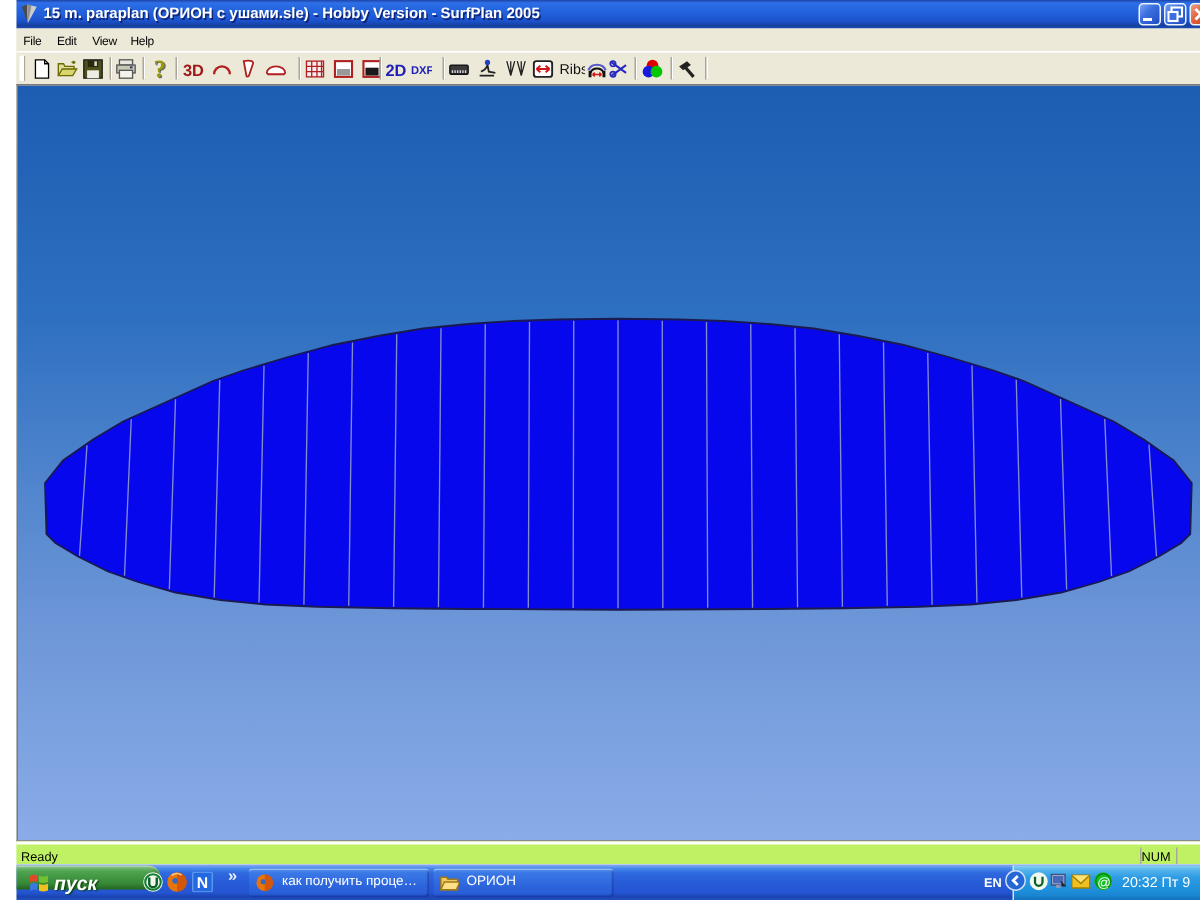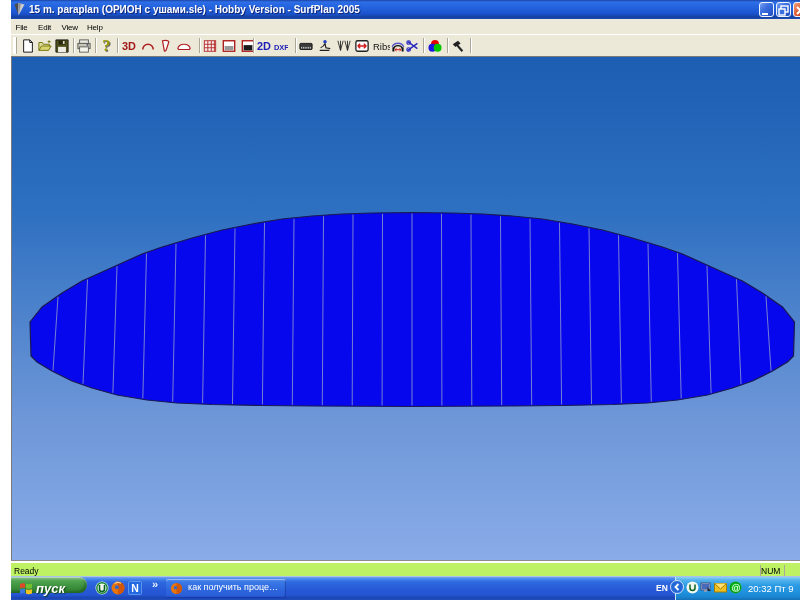--- a/index.html
+++ b/index.html
@@ -30,21 +30,21 @@
  background:linear-gradient(180deg,#1d5db2 0%,#2d6fc0 30%,#6e97d8 72%,#8aace8 100%);border-top:1px solid #7a7a7a;border-left:1px solid #7a7a7a;border-right:1px solid #e8f0f8;border-bottom:1px solid #8a8a8a;box-sizing:border-box;}
 
 #statusbar{position:absolute;left:0;top:561px;width:800px;height:15px;background:#bef264;border-top:2px solid #fff;box-sizing:border-box;font-size:8.5px;color:#000;}
 #statusbar .ready{position:absolute;left:3px;top:2px;}
 #statusbar .numpanel{position:absolute;left:749px;top:0px;width:23px;height:12px;border-left:1px solid #aca899;border-right:1px solid #aca899;text-align:left;}
 
 #taskbar{position:absolute;left:0;top:576px;width:800px;height:24px;
  background:linear-gradient(180deg,#d6e0f4 0,#7ba2ea 1px,#4489ee 3px,#2e68de 6px,#2759d6 14px,#2455d2 19px,#1b44b0 22px,#2150c0 24px);}
 #startbtn{position:absolute;left:0;top:1px;width:76px;height:16px;border-radius:0 11px 11px 0;
  background:linear-gradient(180deg,#88c188 0,#4fa44f 4px,#3c8f3c 10px,#328132 17px,#2a702a 21px,#256325 23px);
- box-shadow:inset 0 1px 1px rgba(255,255,255,.45), inset -2px -2px 3px rgba(0,40,0,.35);}
+ box-shadow:inset 0 1px 1px rgba(255,255,255,.45), inset -2px -2px 3px rgba(0,40,0,.35);padding-left:20px;}
 #startbtn .lbl{position:absolute;left:25px;top:4px;color:#fff;font-size:13px;font-weight:bold;font-style:italic;text-shadow:1px 1px 1px rgba(0,60,0,.8);}
 .qlico{position:absolute;top:5px;width:14px;height:14px;}
 .taskbtn{position:absolute;top:3px;height:19px;border-radius:2px;color:#fff;font-size:9px;
  background:linear-gradient(180deg,#5b93ee 0,#3a78e6 3px,#2c64dc 12px,#2a5fd8 16px,#2456ce 19px);
  box-shadow:inset 0 1px 0 rgba(255,255,255,.4), inset -1px -1px 1px rgba(0,0,90,.35);}
 .taskbtn.active{background:linear-gradient(180deg,#1a45ae 0,#2355c6 6px,#2558cc 19px);
  box-shadow:inset 1px 1px 2px rgba(0,0,60,.5);}
 .taskbtn .txt{position:absolute;left:22px;top:3px;white-space:nowrap;overflow:hidden;}
 .taskbtn .ico{position:absolute;left:4px;top:3px;width:13px;height:13px;}
 #tray{position:absolute;left:664px;top:1px;width:136px;height:23px;
@@ -231,20 +231,27 @@
       </svg>
  <div style="position:absolute;left:141px;top:2px;color:#e8f0ff;font-size:11px;font-weight:bold">»</div>
  <div class="taskbtn" style="left:155px;width:120px">
   <svg class="ico" viewBox="0 0 14 14">
           <circle cx="7" cy="7" r="6" fill="#e8740c"></circle>
           <path d="M7,1 a6,6 0 0 1 0,12 z" fill="#c84808" opacity="0.65"></path>
           <circle cx="5.9" cy="6.2" r="1.8" fill="#3468c8"></circle>
         </svg>
   <div class="txt">как получить проце…</div>
  </div>
+ <div class="taskbtn" style="left:278px;width:120px">
+  <svg class="ico" viewBox="0 0 14 14">
+          <path d="M1,12 V3 h4 l1,1.5 h7 V12 z" fill="#f0c860" stroke="#a07818"></path>
+          <path d="M1,12 L3.5,6.5 h11 L12,12 z" fill="#ffe088" stroke="#a07818"></path>
+        </svg>
+  <div class="txt">ОРИОН</div>
+ </div>
  <div id="tray"></div>
  <div id="entext">EN</div>
  <svg class="trayico" style="left:659px;top:4px;width:14px;height:14px" viewBox="0 0 14 14">
         <circle cx="7" cy="7" r="6.5" fill="#2468d8" stroke="#d0e0f8" stroke-width="1"></circle>
         <path d="M8.5,4 L5.5,7 L8.5,10" stroke="#fff" stroke-width="1.8" fill="none"></path>
       </svg>
  <svg class="trayico" style="left:675px" viewBox="0 0 13 13">
         <circle cx="6.5" cy="6.5" r="6" fill="#f0f8f0"></circle>
         <path d="M4,3.5 v3.5 a2.5,2.5 0 0 0 5,0 v-3.5" fill="none" stroke="#0a6020" stroke-width="1.5"></path>
       </svg>

